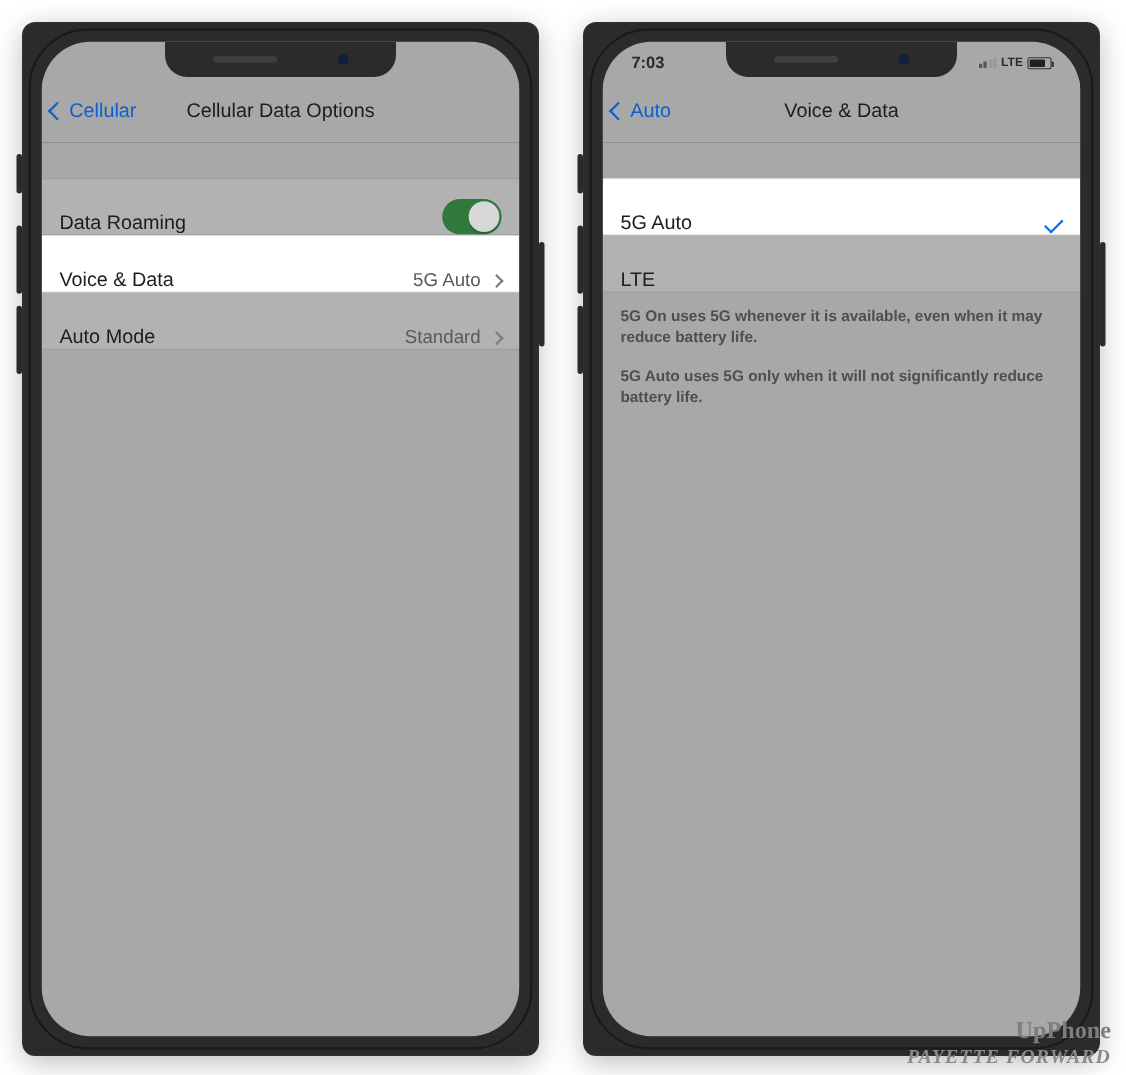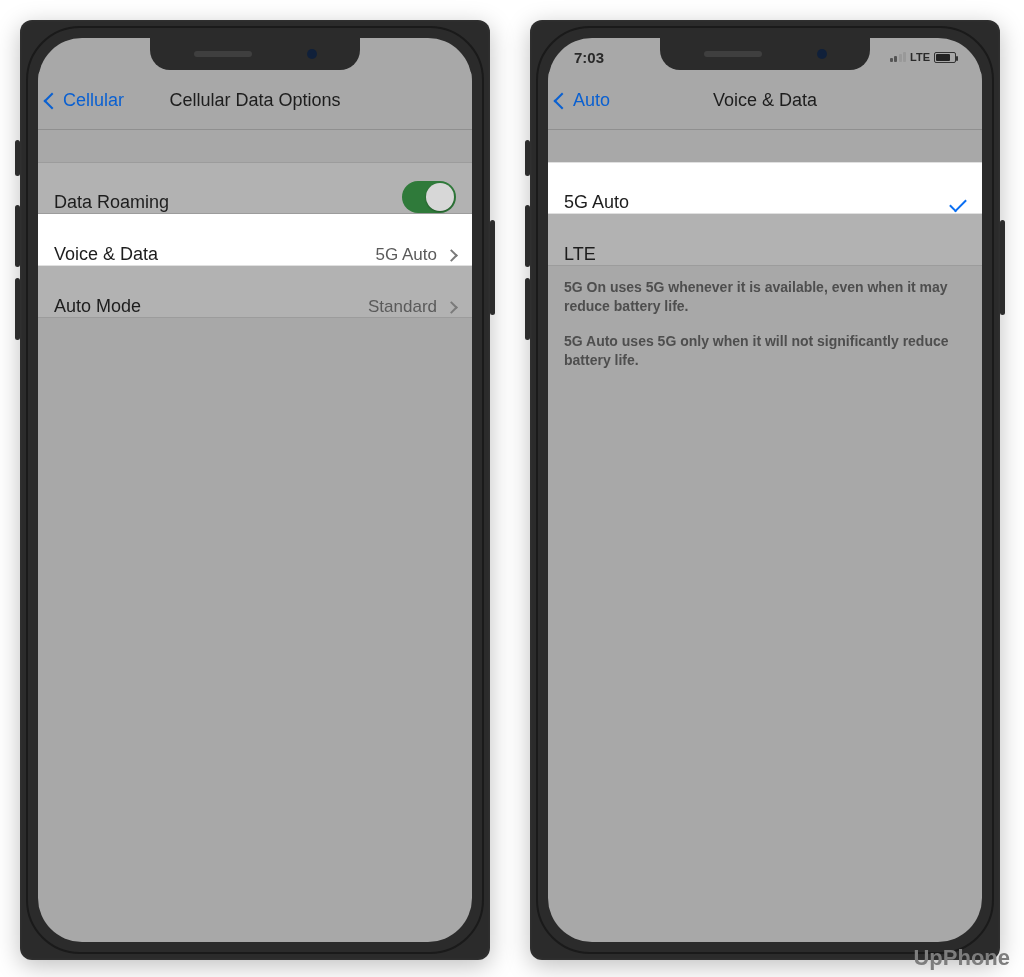--- a/index.html
+++ b/index.html
@@ -130,20 +130,21 @@
     font-weight:bold;
   }
 
   
   .watermark{
     position:absolute;
     right:14px;bottom:6px;
     text-align:right;
     color:#7d7d7d;
     pointer-events:none;
+    font-family:Liberation Serif, serif;
   }
   .wm1{font-size:22px;font-weight:600;}
   .wm2{font-size:18px;font-style:italic;font-weight:700;letter-spacing:1px;color:#8a8a8a;}
 </style>
 </head>
 <body>
 
 <div class="stage">
 
   <div class="phone">
@@ -238,13 +239,14 @@
 
       <div class="footnote">5G On uses 5G whenever it is available, even when it may reduce battery life.</div>
       <div class="footnote" style="padding-top:4px">5G Auto uses 5G only when it will not significantly reduce battery life.</div>
     </div>
   </div>
 
 </div>
 
 <div class="watermark">
   <div class="wm1">UpPhone</div>
+  <div class="wm2">PAYETTE FORWARD</div>
 </div>
 
 </body></html>

